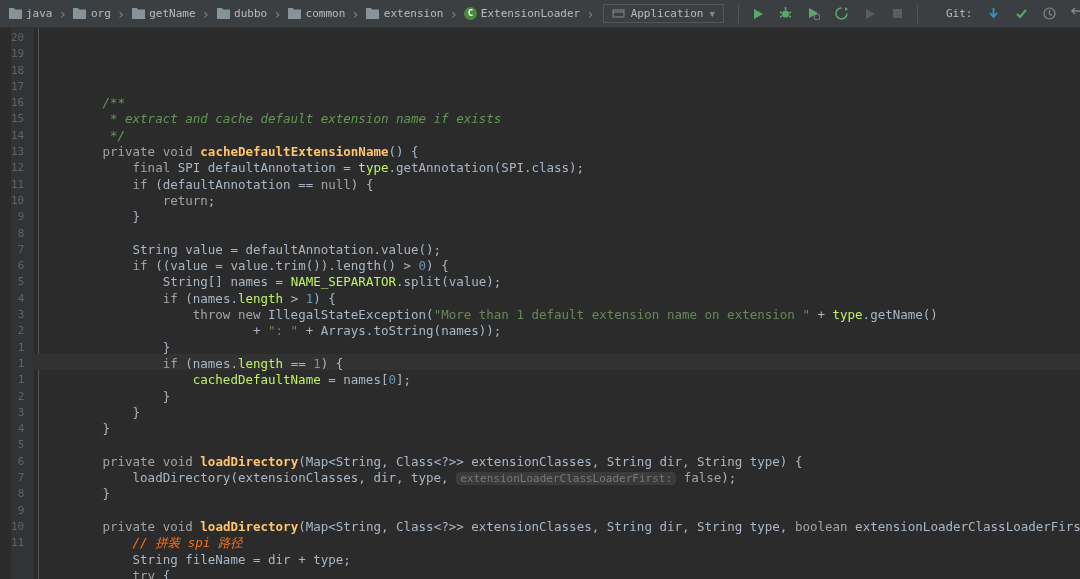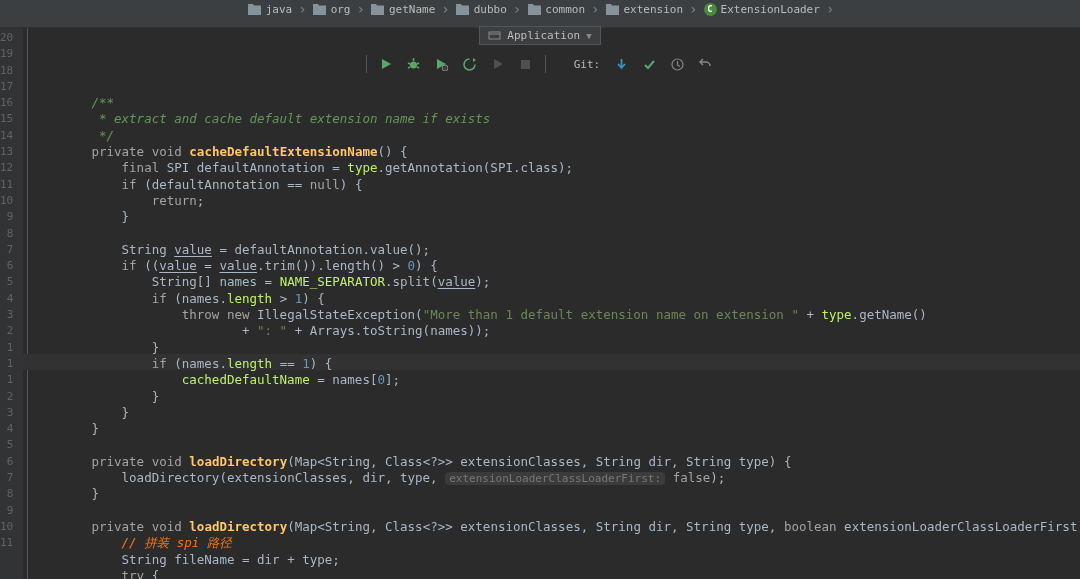--- a/index.html
+++ b/index.html
@@ -11,22 +11,21 @@
       overflow: hidden;
       width: 1080px;
       height: 579px;
     }
     .toolbar {
       height: 28px;
       background: #3c3f41;
       border-bottom: 1px solid #323232;
       display: flex;
       align-items: center;
-      padding: 0 11px;
-      flex-direction: column;
+      padding: 0 4px;
     }
     .breadcrumb {
       display: flex;
       align-items: center;
       flex: 1;
       font-size: 11px;
       color: #bbbbbb;
     }
     .breadcrumb-item {
       display: flex;
@@ -107,20 +106,21 @@
     .gutter {
       width: 40px;
       background: #313335;
       text-align: right;
       padding-right: 10px;
       color: #606366;
       font-size: 11px;
       line-height: 16.3px;
       padding-top: 2px;
       user-select: none;
+      margin-left: 11px;
     }
     .fold-gutter {
       width: 12px;
       background: #313335;
       position: relative;
     }
     .fold-line {
       position: absolute;
       left: 4px;
       top: 0;
@@ -158,21 +158,21 @@
     .num { color: #6897bb; }
     .method { color: #ffc66d; font-weight: bold; }
     .field { color: #bef264; }
     .hint {
       background: #3b3b3b;
       color: #787878;
       padding: 0 4px;
       border-radius: 4px;
       font-size: 11px;
     }
-    .underline { text-decoration: underline; text-underline-offset: 2px; }
+    .underline { text-underline-offset: 2px; }
   </style>
 </head>
 <body>
 
 <div class="toolbar">
   <div class="breadcrumb">
     <div class="breadcrumb-item">
       <span class="bc-icon folder-icon">
           <svg width="13" height="11" viewBox="0 0 13 11">
             <path d="M0 0h5l1 1.5h7V11H0z"></path>

